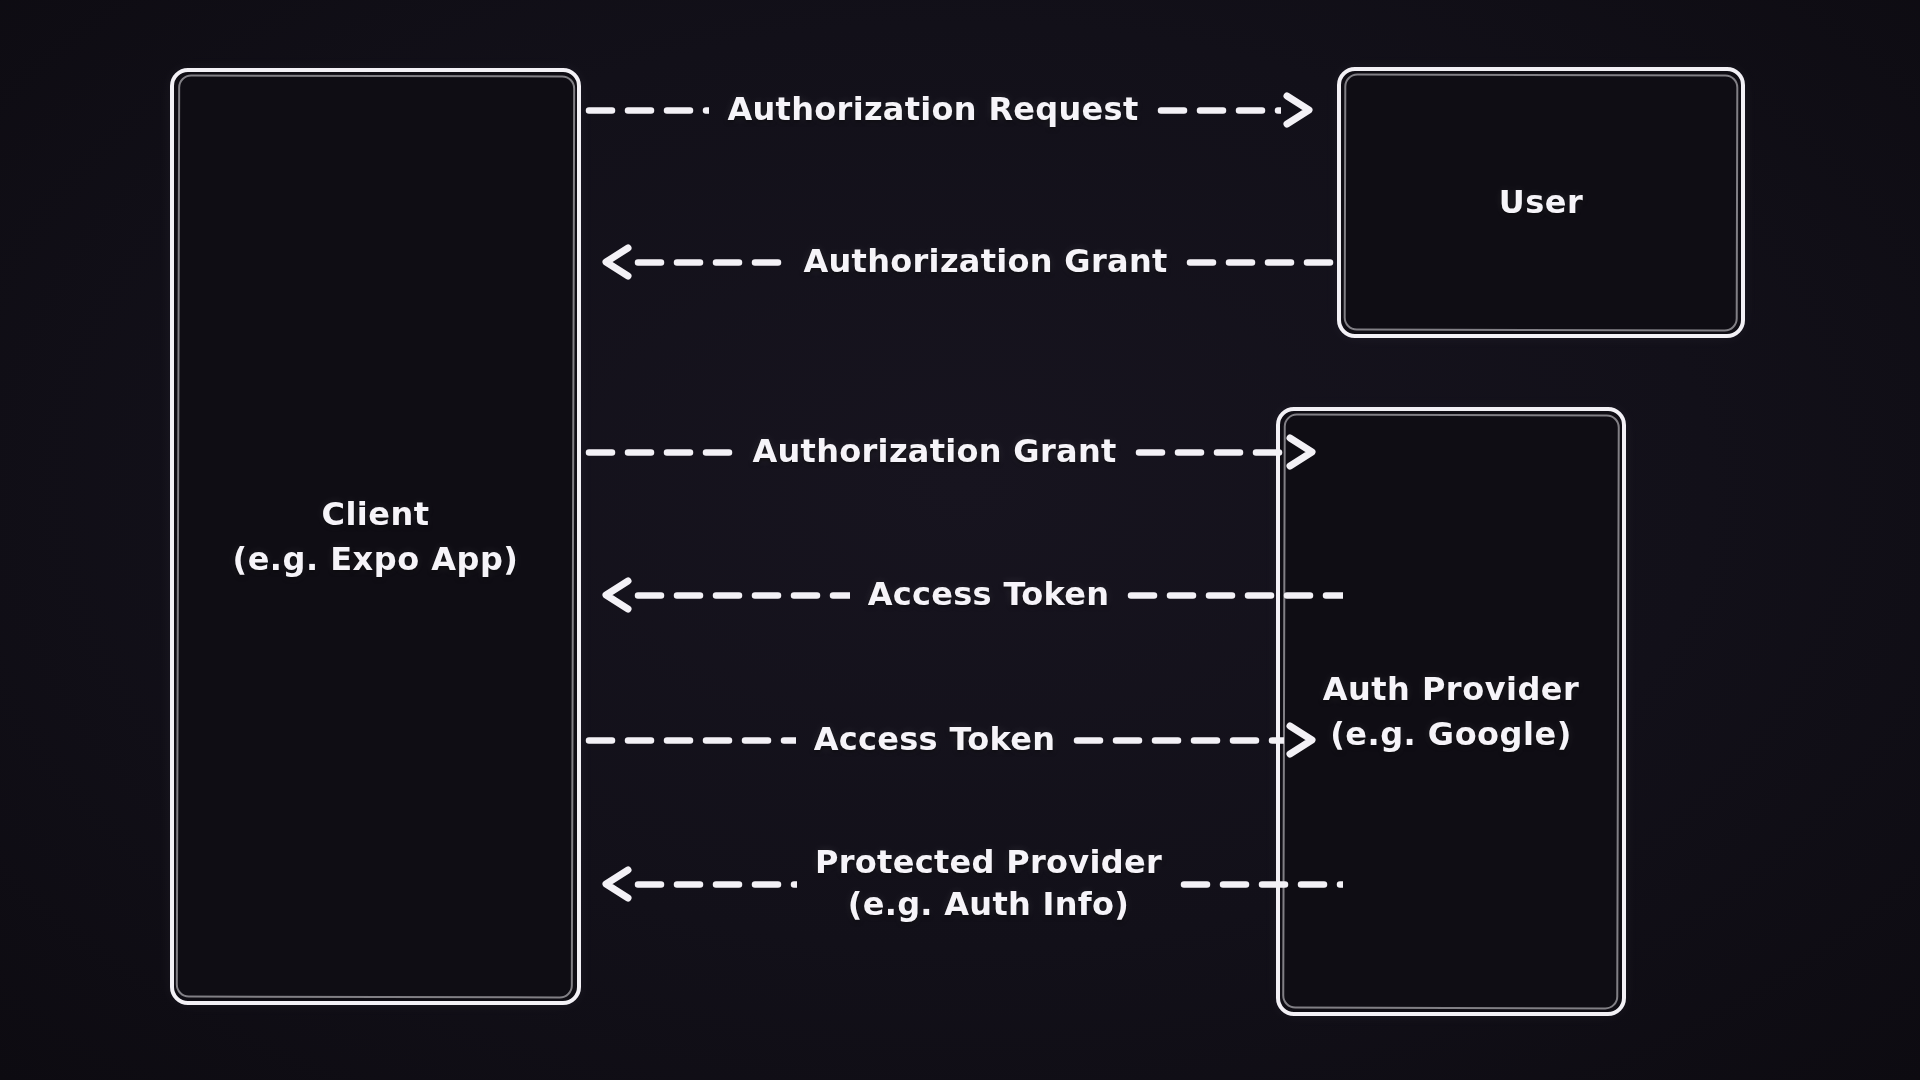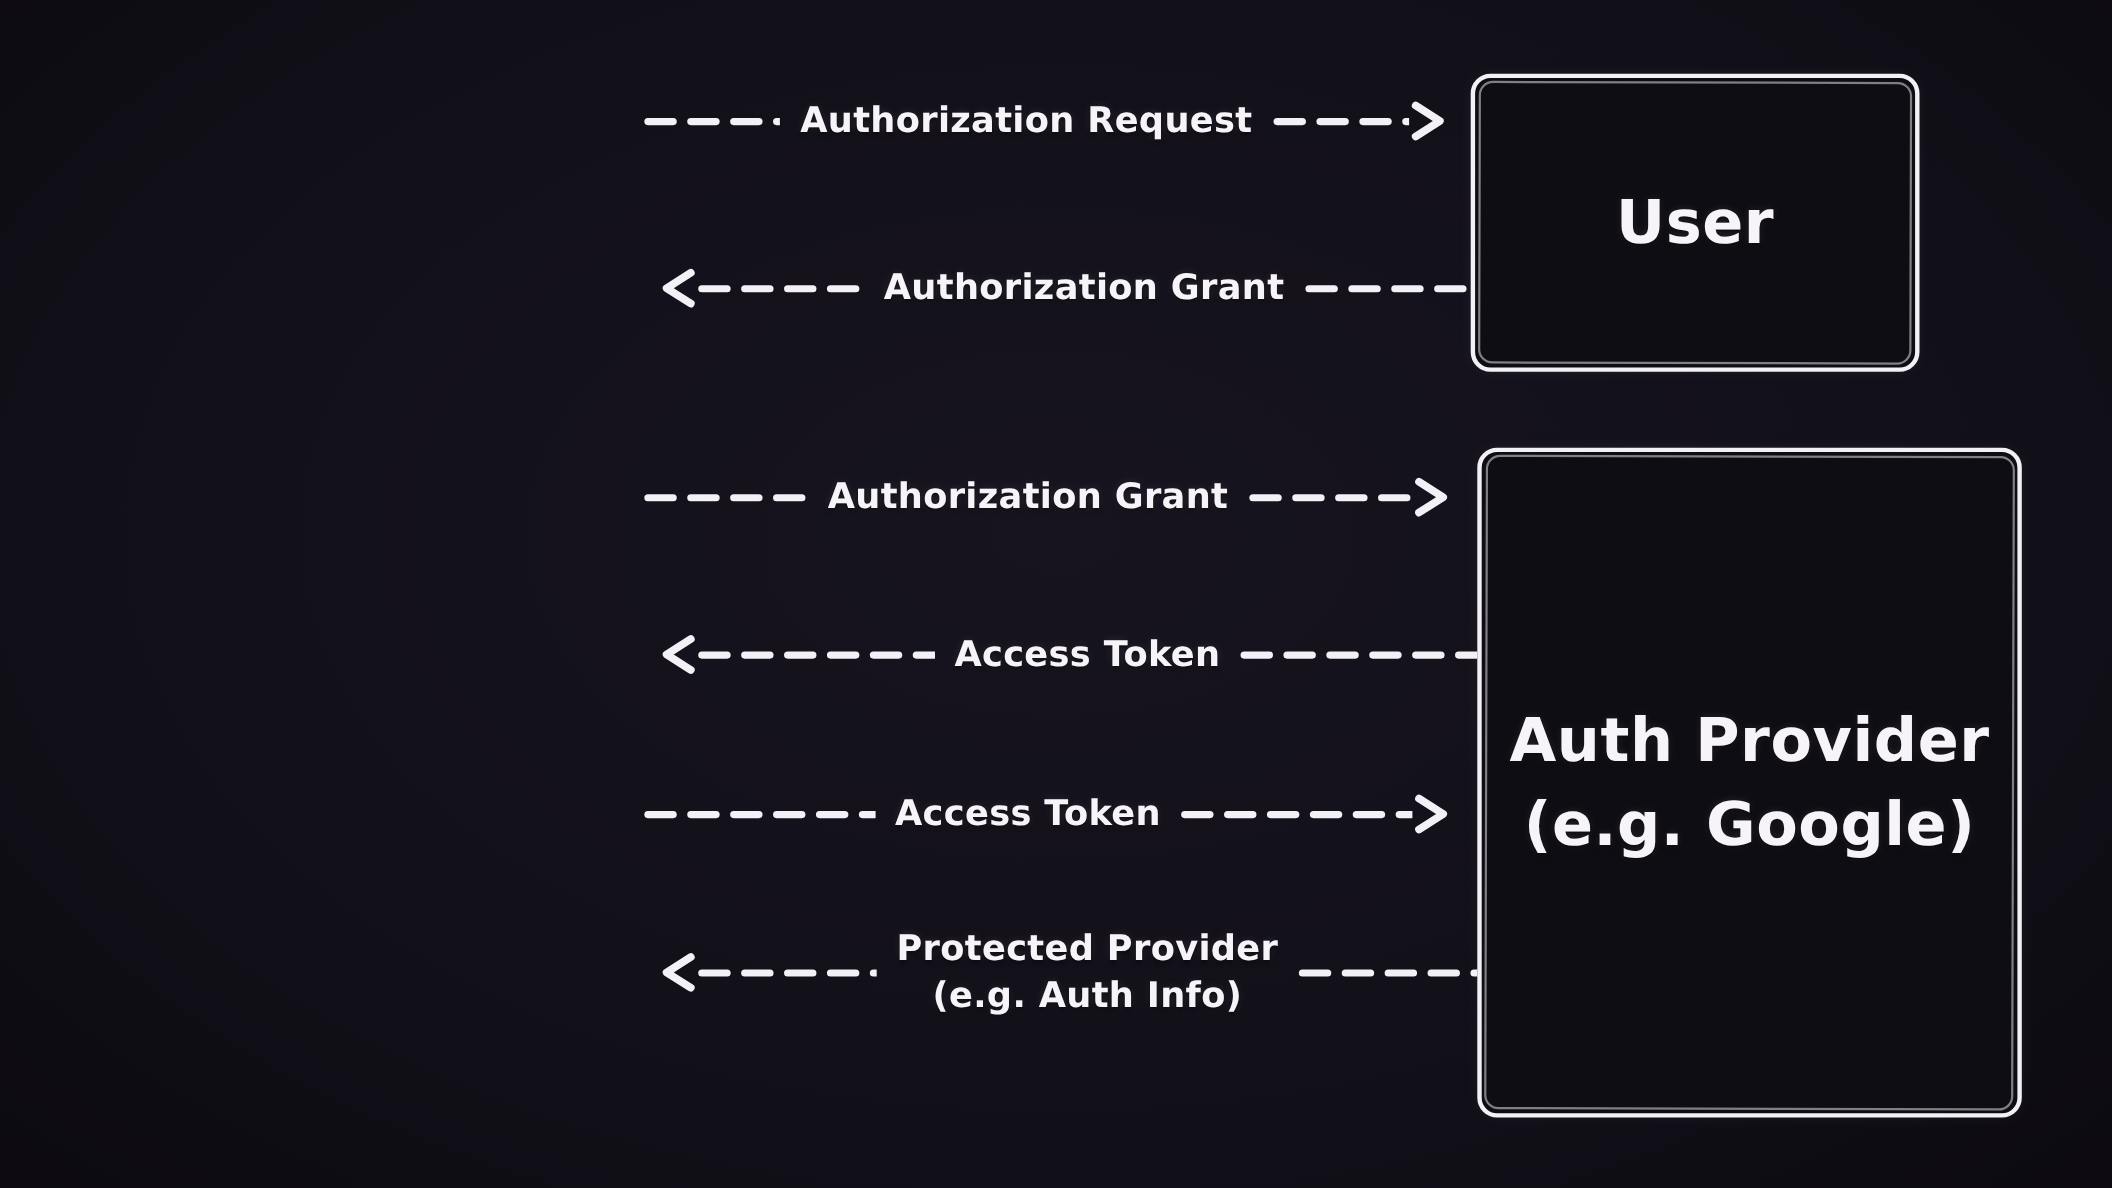--- a/index.html
+++ b/index.html
@@ -28,26 +28,26 @@
   }
   .box::after{
     content:"";position:absolute;inset:3px;
     border:2px solid rgba(243,241,246,0.5);
     border-radius:13px;
     transform:rotate(.15deg);
     pointer-events:none;
   }
   .box-client{left:170px;top:68px;width:411px;height:937px}
   .box-user{left:1337px;top:67px;width:408px;height:271px}
-  .box-auth{left:1343px;top:407px;width:495px;height:609px}
+  .box-auth{left:1276px;top:407px;width:350px;height:609px}
 
   .box-label{
     text-align:center;
     font-weight:bold;
-    font-size:55px;
+    font-size:32px;
     line-height:1.38;
     color:var(--text);
     letter-spacing:.5px;
     text-shadow:0 2px 4px rgba(0,0,0,.65), 0 0 8px rgba(246,244,249,.12);
   }
   .box-label span{display:block}
 
   
   .arrow{
     position:absolute;
@@ -78,20 +78,26 @@
   }
   .arrow-label span{display:block}
 
   .chev{flex:0 0 auto;display:block}
 </style>
 </head>
 <body>
 
 <div class="stage">
 
+  <div class="box box-client">
+    <div class="box-label">
+      <span>Client</span>
+      <span>(e.g. Expo App)</span>
+    </div>
+  </div>
 
   <div class="box box-user">
     <div class="box-label">
       <span>User</span>
     </div>
   </div>
 
   <div class="box box-auth">
     <div class="box-label">
       <span>Auth Provider</span>

